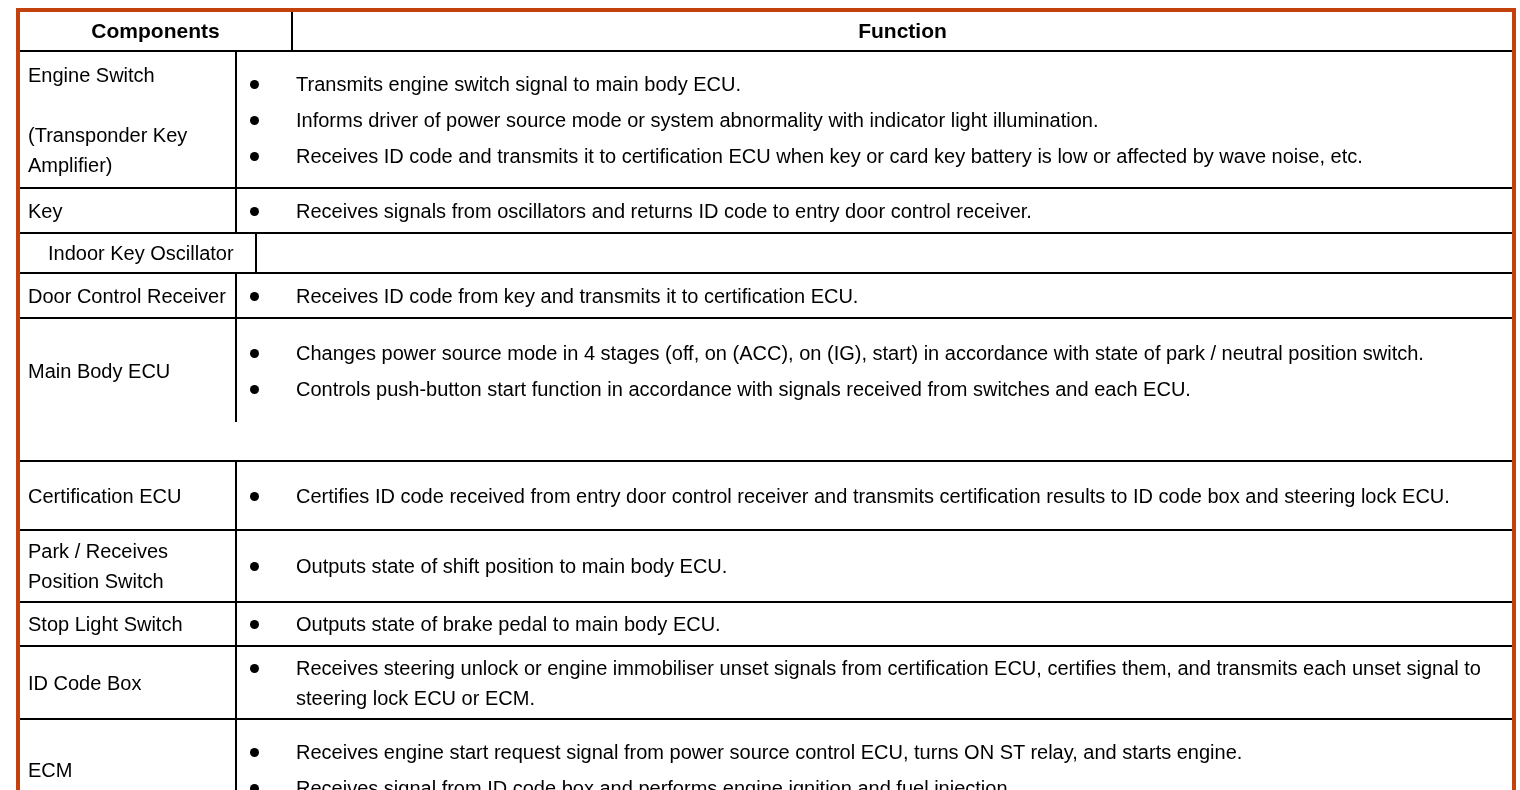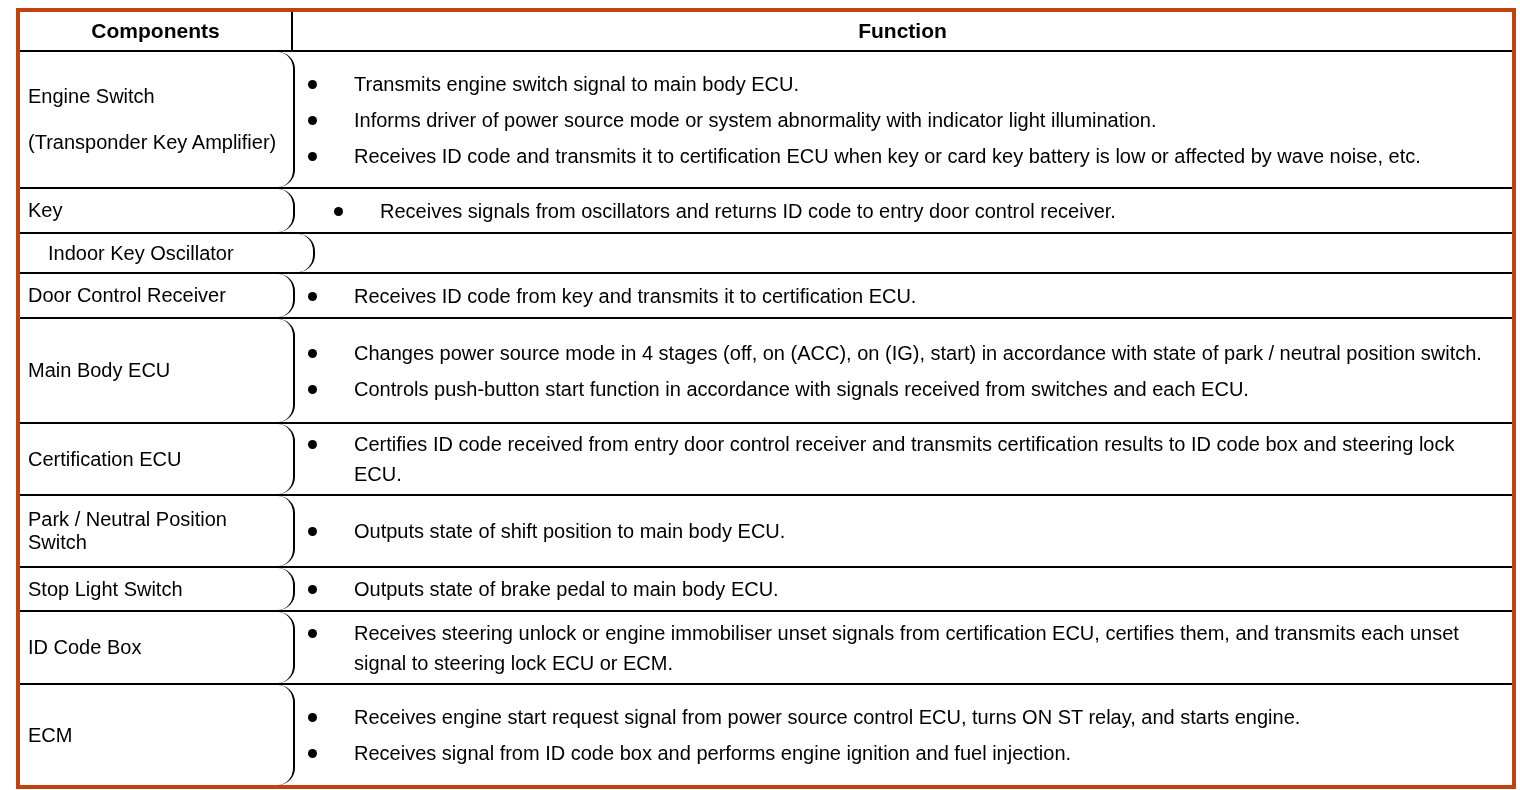--- a/index.html
+++ b/index.html
@@ -45,43 +45,42 @@
   }
   .header-cell.func { flex: 1; }
 
   .row {
     display: flex;
     border-top: 2px solid #000000;
     box-sizing: border-box;
   }
   
   .row:nth-of-type(1)  { min-height: 137px; }
-  .row:nth-of-type(2)  { min-height: 45px; gap: 26px; }
+  .row:nth-of-type(2)  { min-height: 45px; }
   .row:nth-of-type(3)  { min-height: 40px; padding-left: 20px; }
   .row:nth-of-type(4)  { min-height: 45px; }
   .row:nth-of-type(5)  { min-height: 105px; }
-  .row:nth-of-type(6)  { min-height: 69px; }
+  .row:nth-of-type(6)  { min-height: 69px; margin-top: 38px; }
   .row:nth-of-type(7)  { min-height: 72px; }
   .row:nth-of-type(8)  { min-height: 44px; justify-content: space-between; }
   .row:nth-of-type(9)  { min-height: 73px; }
   .row:nth-of-type(10) { min-height: 102px; }
 
   .comp-cell {
-    width: 275px;
+    width: 217px;
     flex: none;
     border-right: 2px solid #000000;
     box-sizing: border-box;
     padding: 4px 6px 4px 8px;
     display: flex;
     flex-direction: column;
     justify-content: center;
     font-size: 20px;
-    line-height: 23px;
+    line-height: 30px;
     white-space: pre-line;
-    border-radius: 17px;
   }
   .func-cell {
     flex: 1;
     box-sizing: border-box;
     padding: 5px 14px 5px 6px;
     display: flex;
     flex-direction: column;
     justify-content: center;
     gap: 6px;
     border-radius: 21px;
@@ -175,21 +174,21 @@
     <div class="comp-cell">Certification ECU</div>
     <div class="func-cell">
             <div class="func-item">
               <span class="bullet"></span>
               <div class="func-text">Certifies ID code received from entry door control receiver and transmits certification results to ID code box and steering lock ECU.</div>
             </div>
           </div>
   </div>
 
   <div class="row">
-    <div class="comp-cell">Park / Neutral Position Switch</div>
+    <div class="comp-cell">Park / Receives Position Switch</div>
     <div class="func-cell">
             <div class="func-item">
               <span class="bullet"></span>
               <div class="func-text">Outputs state of shift position to main body ECU.</div>
             </div>
           </div>
   </div>
 
   <div class="row">
     <div class="comp-cell">Stop Light Switch</div>

